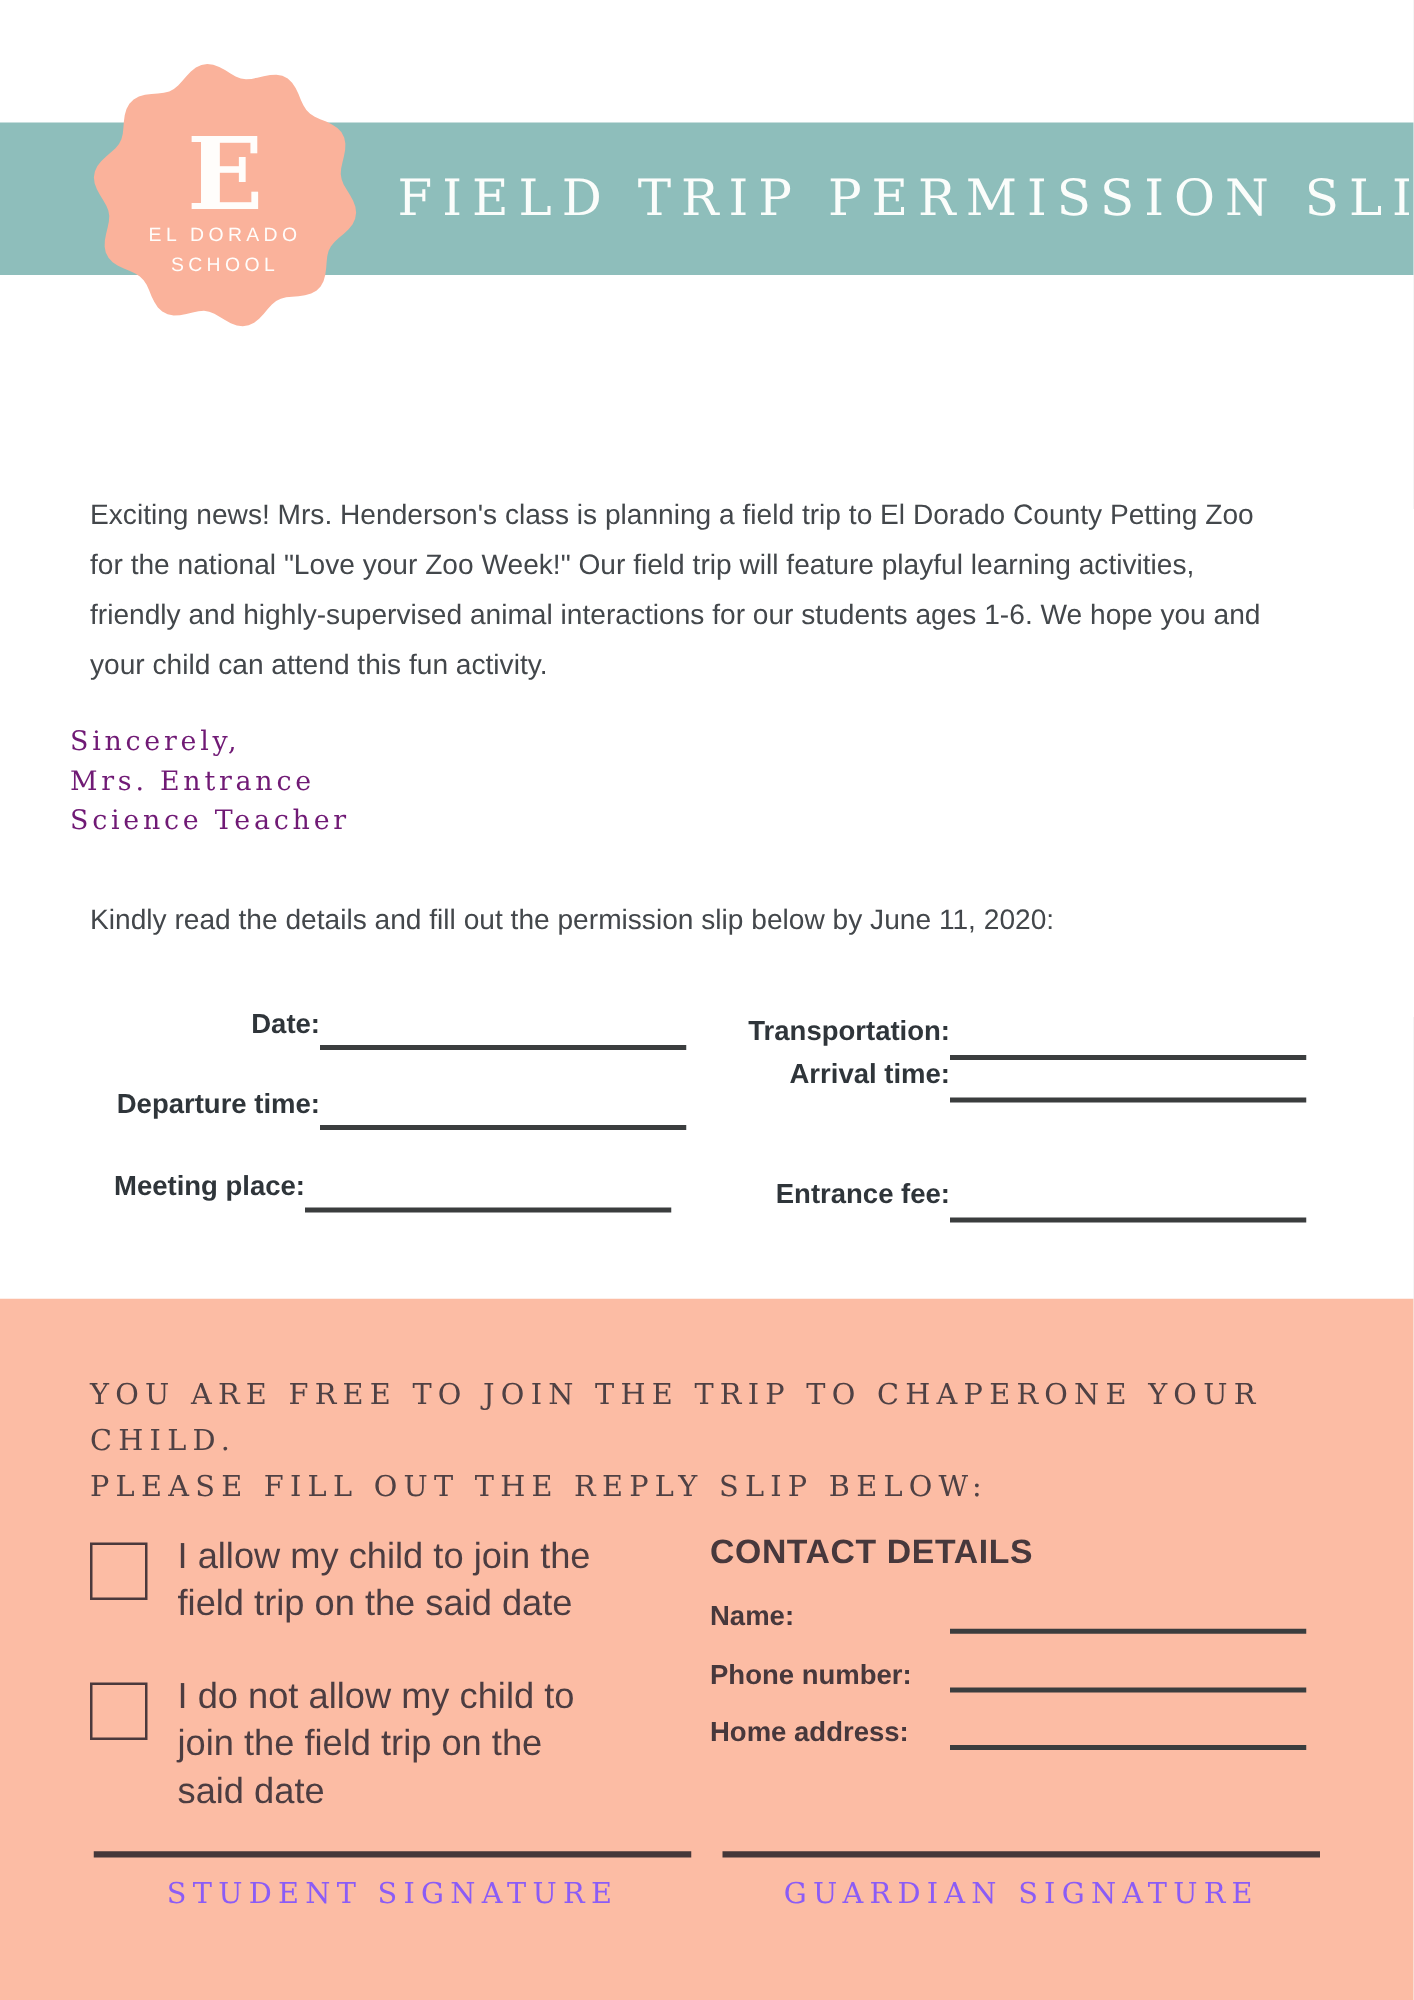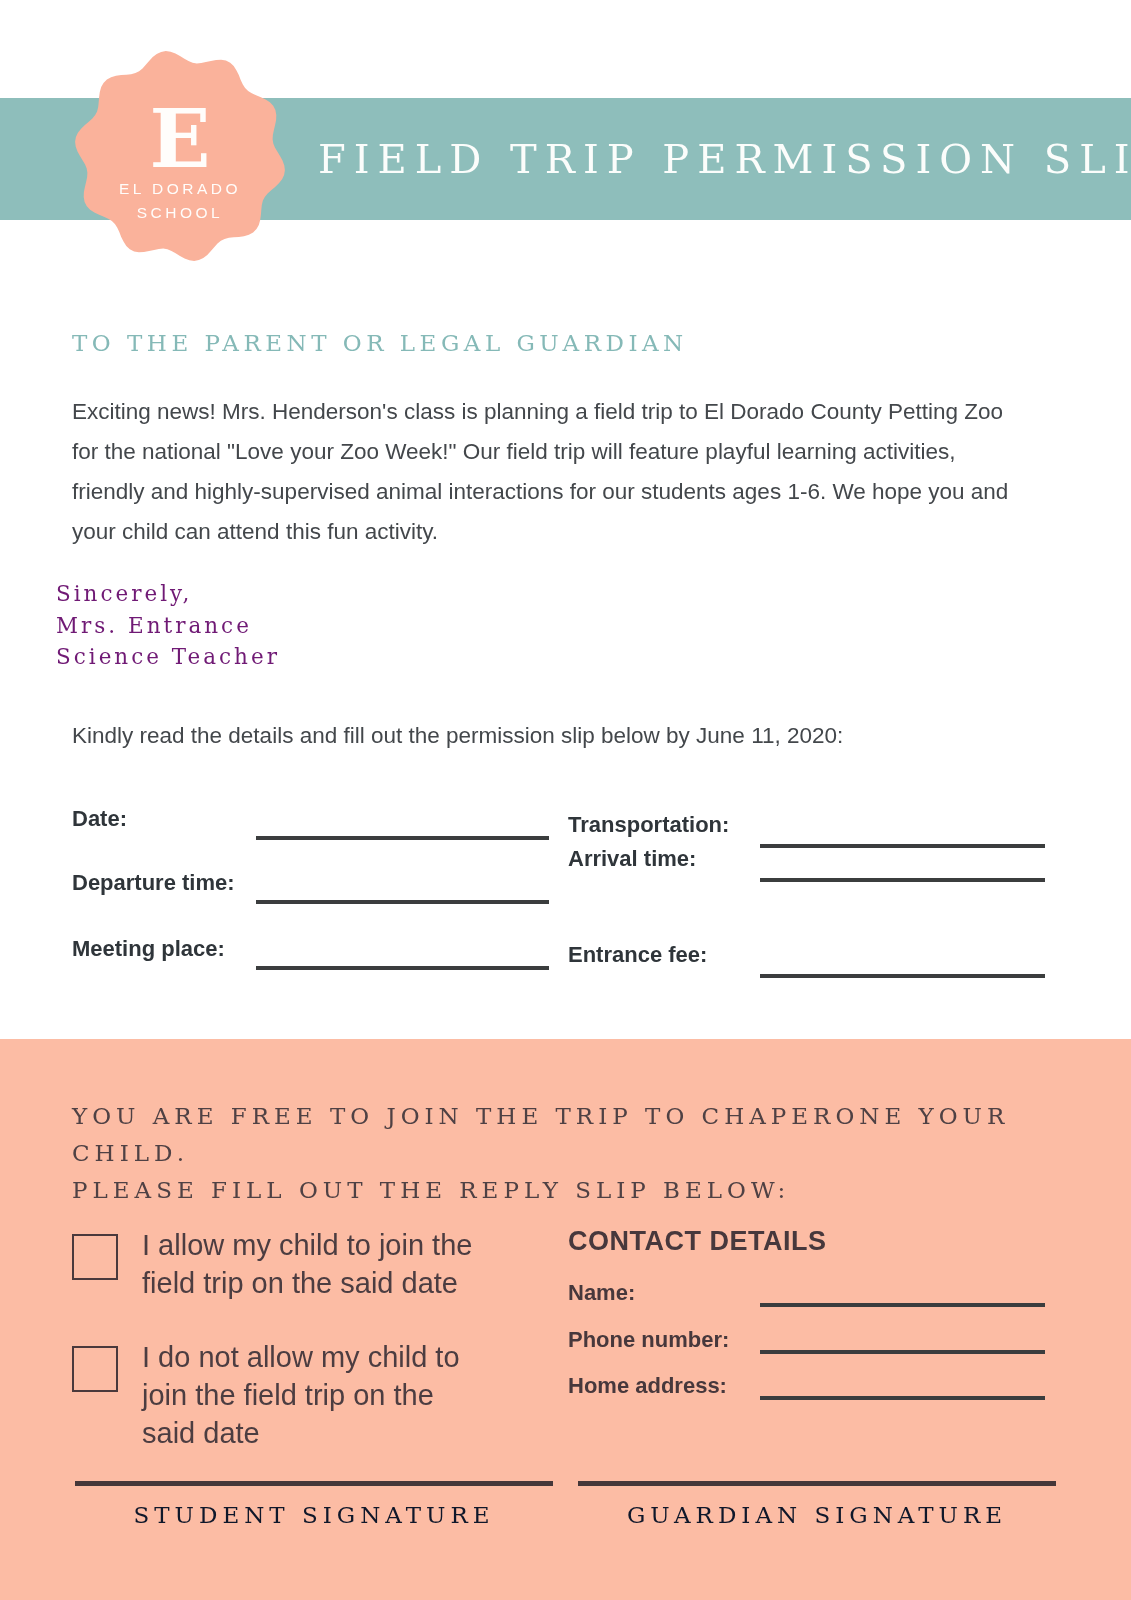--- a/index.html
+++ b/index.html
@@ -40,79 +40,78 @@
     position:absolute; left:56px; top:578px;
     font-family:"DejaVu Serif", serif; font-size:21.5px; letter-spacing:3px;
     line-height:31.5px; color:#701a75;
   }
   .instruction {
     position:absolute; left:72px; top:723px; width:950px;
     font-size:22.5px; color:#43474b;
   }
   
   .field-row { position:absolute; display:flex; }
-  .field-label { font-weight:bold; font-size:22px; color:#2f353a; white-space:nowrap; }
+  .field-label { font-weight:bold; font-size:22px; color:#2f353a; white-space:nowrap;text-align:right; }
   .blank-line { border-bottom:4px solid #3b3d3e; }
   
   .peach { position:absolute; left:0; top:1039px; width:1131px; height:561px; background:#fcbca4; }
   .reply-heading {
     position:absolute; left:72px; top:1098px; width:990px;
     font-family:"DejaVu Serif", serif; font-size:23px; letter-spacing:5px;
     line-height:37px; color:#4f4144;
   }
   .option { position:absolute; display:flex; }
   .checkbox { width:46px; height:46px; border:2px solid #4a393c; margin-top:8px; flex:0 0 auto; }
   .option-label { margin-left:24px; width:352px; font-size:29px; line-height:38px; color:#4c3d41; }
   .contact-heading {
     position:absolute; left:568px; top:1226px;
     font-weight:bold; font-size:27px; letter-spacing:0.5px; color:#47383c;
   }
   .contact-row { position:absolute; left:568px; display:flex; width:477px; }
   .contact-label { font-weight:bold; font-size:22px; color:#47383c; width:192px; flex:0 0 auto; }
   .sig-line { position:absolute; height:5px; background:#453739; }
   .sig-label {
     position:absolute; text-align:center;
-    font-family:"DejaVu Serif", serif; font-size:23px; letter-spacing:5px; color:#0f172a;
+    font-family:"DejaVu Serif", serif; font-size:23px; letter-spacing:5px; color:#8b5cf6;
   }
 </style>
 </head>
 <body>
 
 <div class="page">
 
   <div class="band"></div>
   <div class="title">FIELD TRIP PERMISSION SLIP</div>
 
   <div class="badge">
     <svg width="216" height="216" viewBox="0 0 216 216">
       <path id="badge-shape" fill="#fab29b" d="M208.0,108.0L210.5,112.6L212.3,117.4L212.9,122.2L212.1,126.9L210.1,131.3L206.9,135.3L203.1,138.9L199.2,142.2L195.6,145.5L192.8,148.9L190.9,152.6L189.8,156.9L189.3,161.7L188.9,166.8L188.2,172.0L186.8,176.9L184.5,181.1L181.1,184.5L176.9,186.8L172.0,188.2L166.8,188.9L161.7,189.3L156.9,189.8L152.6,190.9L148.9,192.8L145.5,195.6L142.2,199.2L138.9,203.1L135.3,206.9L131.3,210.1L126.9,212.1L122.2,212.9L117.4,212.3L112.6,210.5L108.0,208.0L103.6,205.3L99.5,202.9L95.4,201.3L91.2,200.6L86.8,200.9L82.1,201.9L77.1,203.1L71.9,204.1L66.9,204.3L62.1,203.4L57.8,201.2L54.3,197.9L51.5,193.6L49.2,188.9L47.3,184.1L45.3,179.8L42.9,176.1L39.9,173.1L36.2,170.7L31.9,168.7L27.1,166.8L22.4,164.5L18.1,161.7L14.8,158.2L12.6,153.9L11.7,149.1L11.9,144.1L12.9,138.9L14.1,133.9L15.1,129.2L15.4,124.8L14.7,120.6L13.1,116.5L10.7,112.4L8.0,108.0L5.5,103.4L3.7,98.6L3.1,93.8L3.9,89.1L5.9,84.7L9.1,80.7L12.9,77.1L16.8,73.8L20.4,70.5L23.2,67.1L25.1,63.4L26.2,59.1L26.7,54.3L27.1,49.2L27.8,44.0L29.2,39.1L31.5,34.9L34.9,31.5L39.1,29.2L44.0,27.8L49.2,27.1L54.3,26.7L59.1,26.2L63.4,25.1L67.1,23.2L70.5,20.4L73.8,16.8L77.1,12.9L80.7,9.1L84.7,5.9L89.1,3.9L93.8,3.1L98.6,3.7L103.4,5.5L108.0,8.0L112.4,10.7L116.5,13.1L120.6,14.7L124.8,15.4L129.2,15.1L133.9,14.1L138.9,12.9L144.1,11.9L149.1,11.7L153.9,12.6L158.2,14.8L161.7,18.1L164.5,22.4L166.8,27.1L168.7,31.9L170.7,36.2L173.1,39.9L176.1,42.9L179.8,45.3L184.1,47.3L188.9,49.2L193.6,51.5L197.9,54.3L201.2,57.8L203.4,62.1L204.3,66.9L204.1,71.9L203.1,77.1L201.9,82.1L200.9,86.8L200.6,91.2L201.3,95.4L202.9,99.5L205.3,103.6L208.0,108.0Z"></path>
     </svg>
     <div class="badge-initial">E</div>
     <div class="badge-name l1">EL DORADO</div>
     <div class="badge-name l2">SCHOOL</div>
   </div>
 
-  <div class="salutation">TO THE PARENT OR LEGAL GUARDIAN</div>
   <div class="body-par">Exciting news! Mrs. Henderson's class is planning a field trip to El Dorado County Petting Zoo for the national "Love your Zoo Week!" Our field trip will feature playful learning activities, friendly and highly-supervised animal interactions for our students ages 1-6. We hope you and your child can attend this fun activity.</div>
   <div class="closing-block">
     <div>Sincerely,</div>
     <div>Mrs. Entrance</div>
     <div>Science Teacher</div>
   </div>
   <div class="instruction">Kindly read the details and fill out the permission slip below by June 11, 2020:</div>
 
   <div class="field-row" style="left:72px; top:806px; width:477px;">
     <div class="field-label" style="width:184px;">Date:</div>
     <div class="blank-line" style="flex:1; height:34px;"></div>
   </div>
   <div class="field-row" style="left:72px; top:870px; width:477px;">
     <div class="field-label" style="width:184px;">Departure time:</div>
     <div class="blank-line" style="flex:1; height:34px;"></div>
   </div>
-  <div class="field-row" style="left:72px; top:936px; width:477px;">
+  <div class="field-row" style="left:60px; top:936px; width:477px;">
     <div class="field-label" style="width:184px;">Meeting place:</div>
     <div class="blank-line" style="flex:1; height:34px;"></div>
   </div>
 
   <div class="field-row" style="left:568px; top:812px; width:477px;">
     <div class="field-label" style="width:192px;">Transportation:</div>
     <div class="blank-line" style="flex:1; height:36px;"></div>
   </div>
   <div class="field-row" style="left:568px; top:846px; width:477px;">
     <div class="field-label" style="width:192px;">Arrival time:</div>

